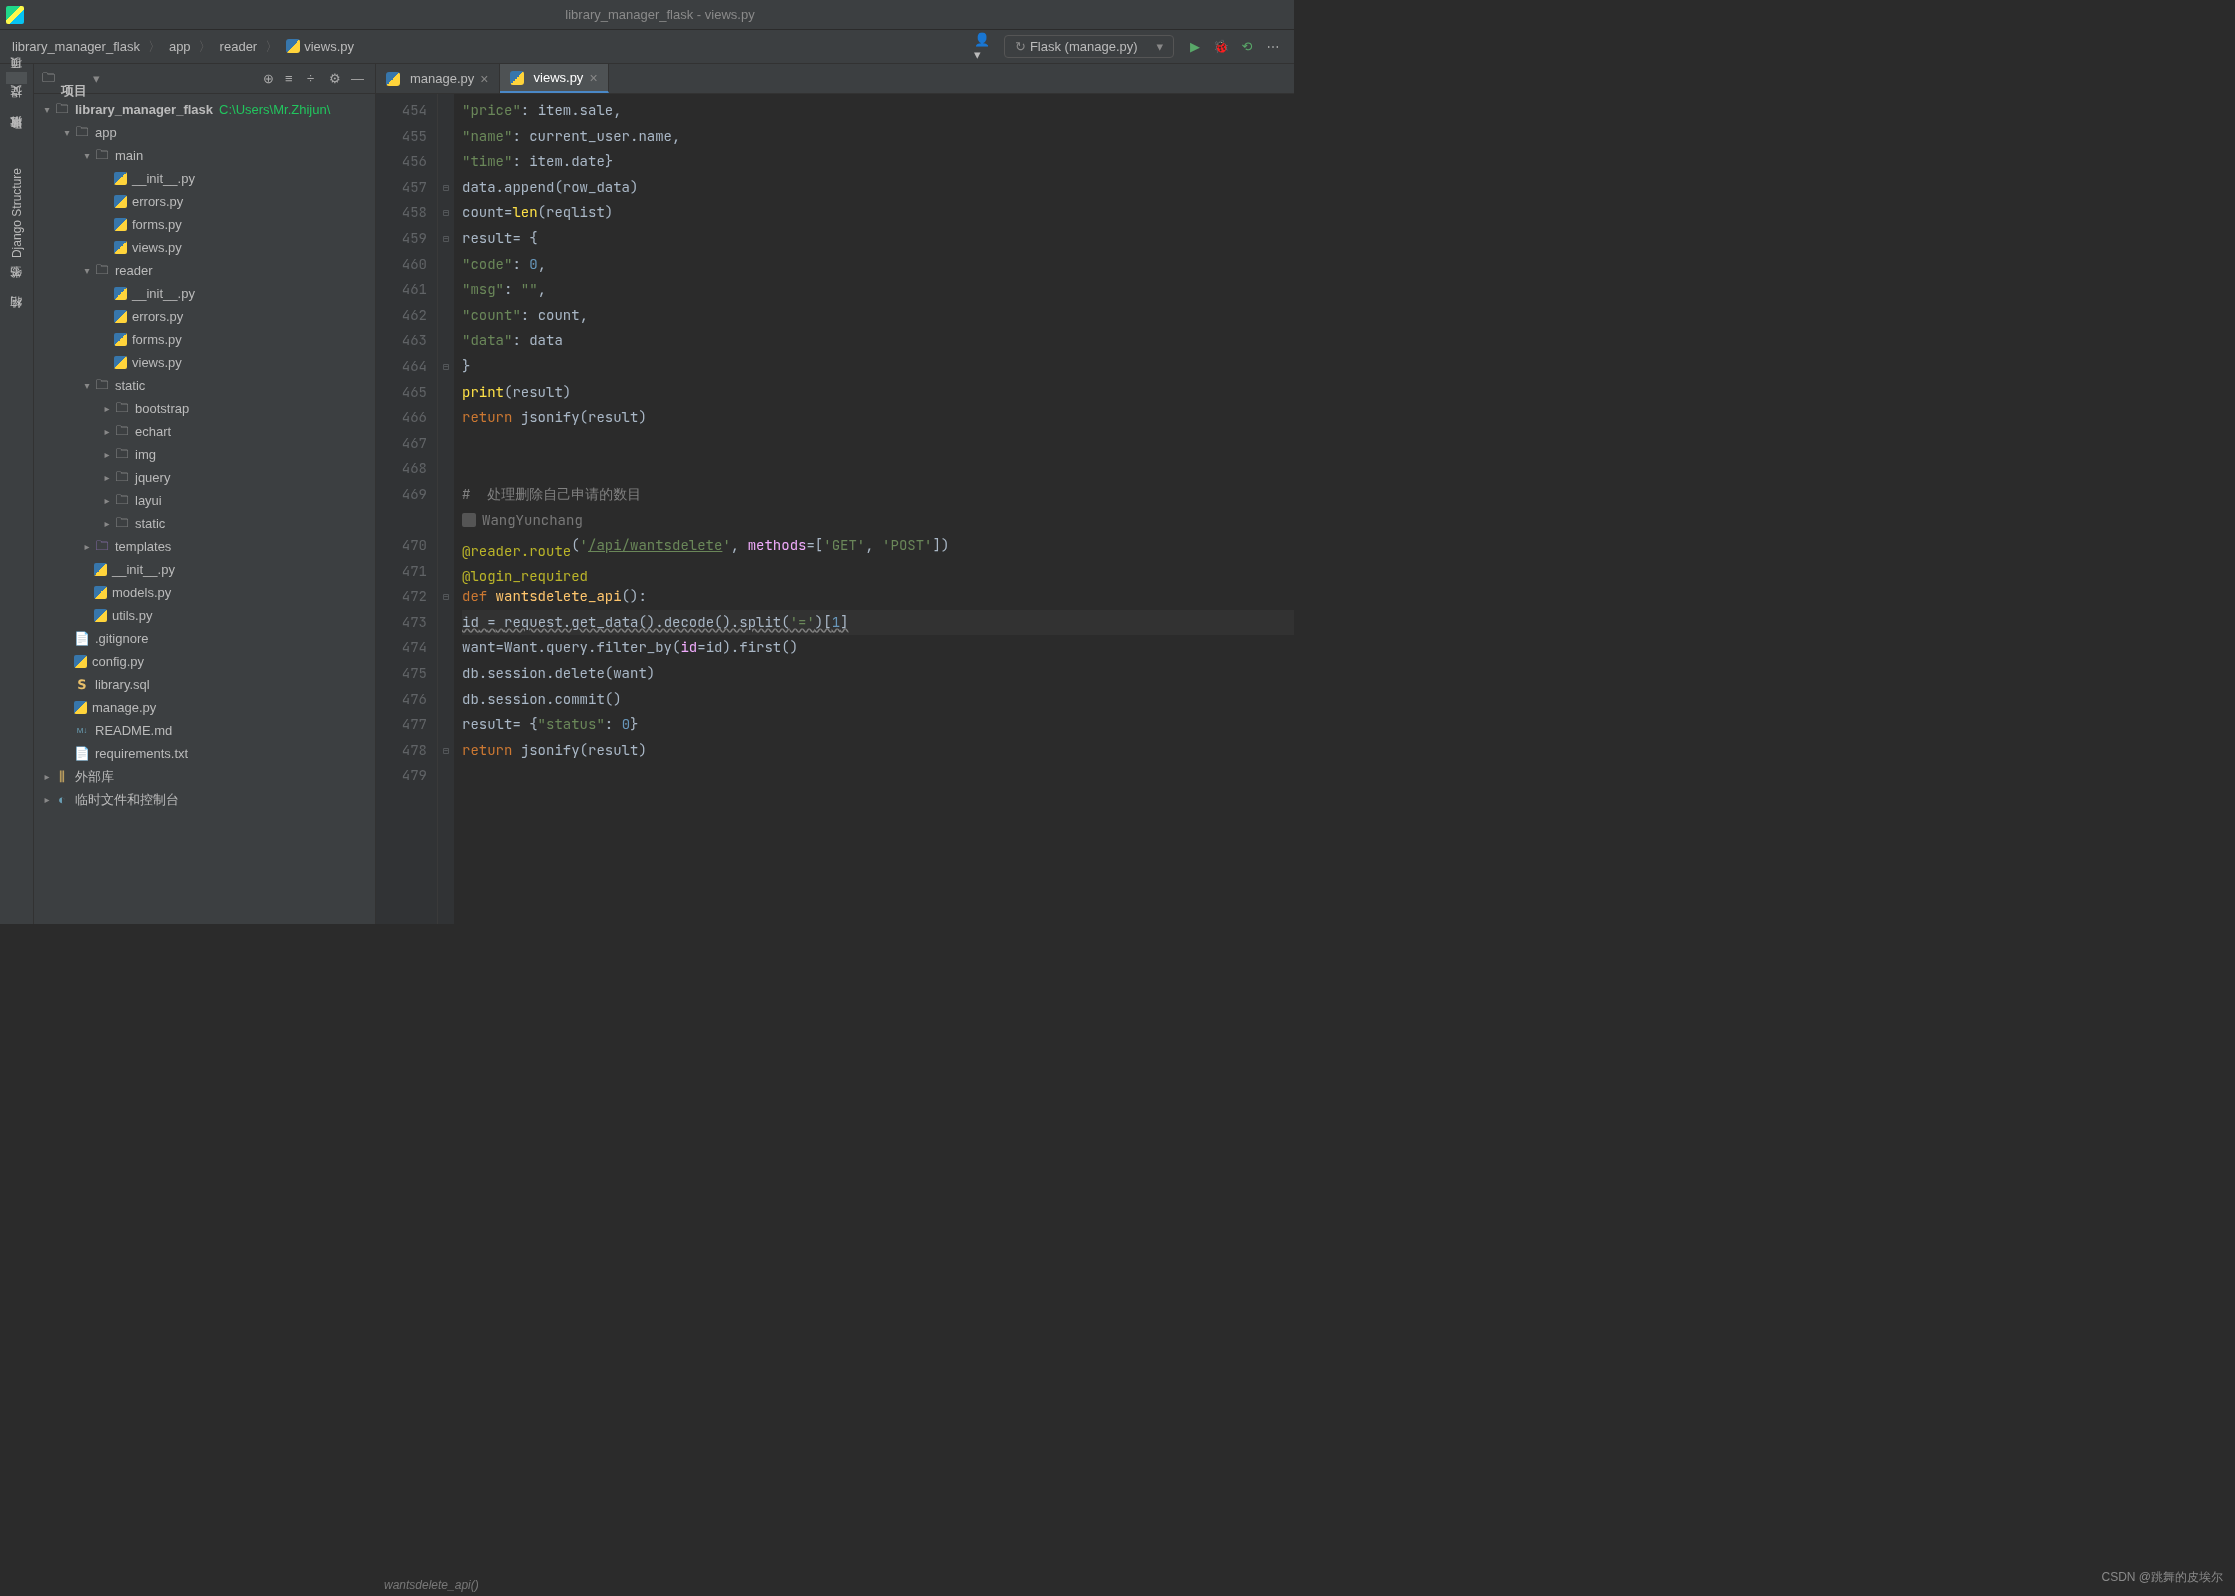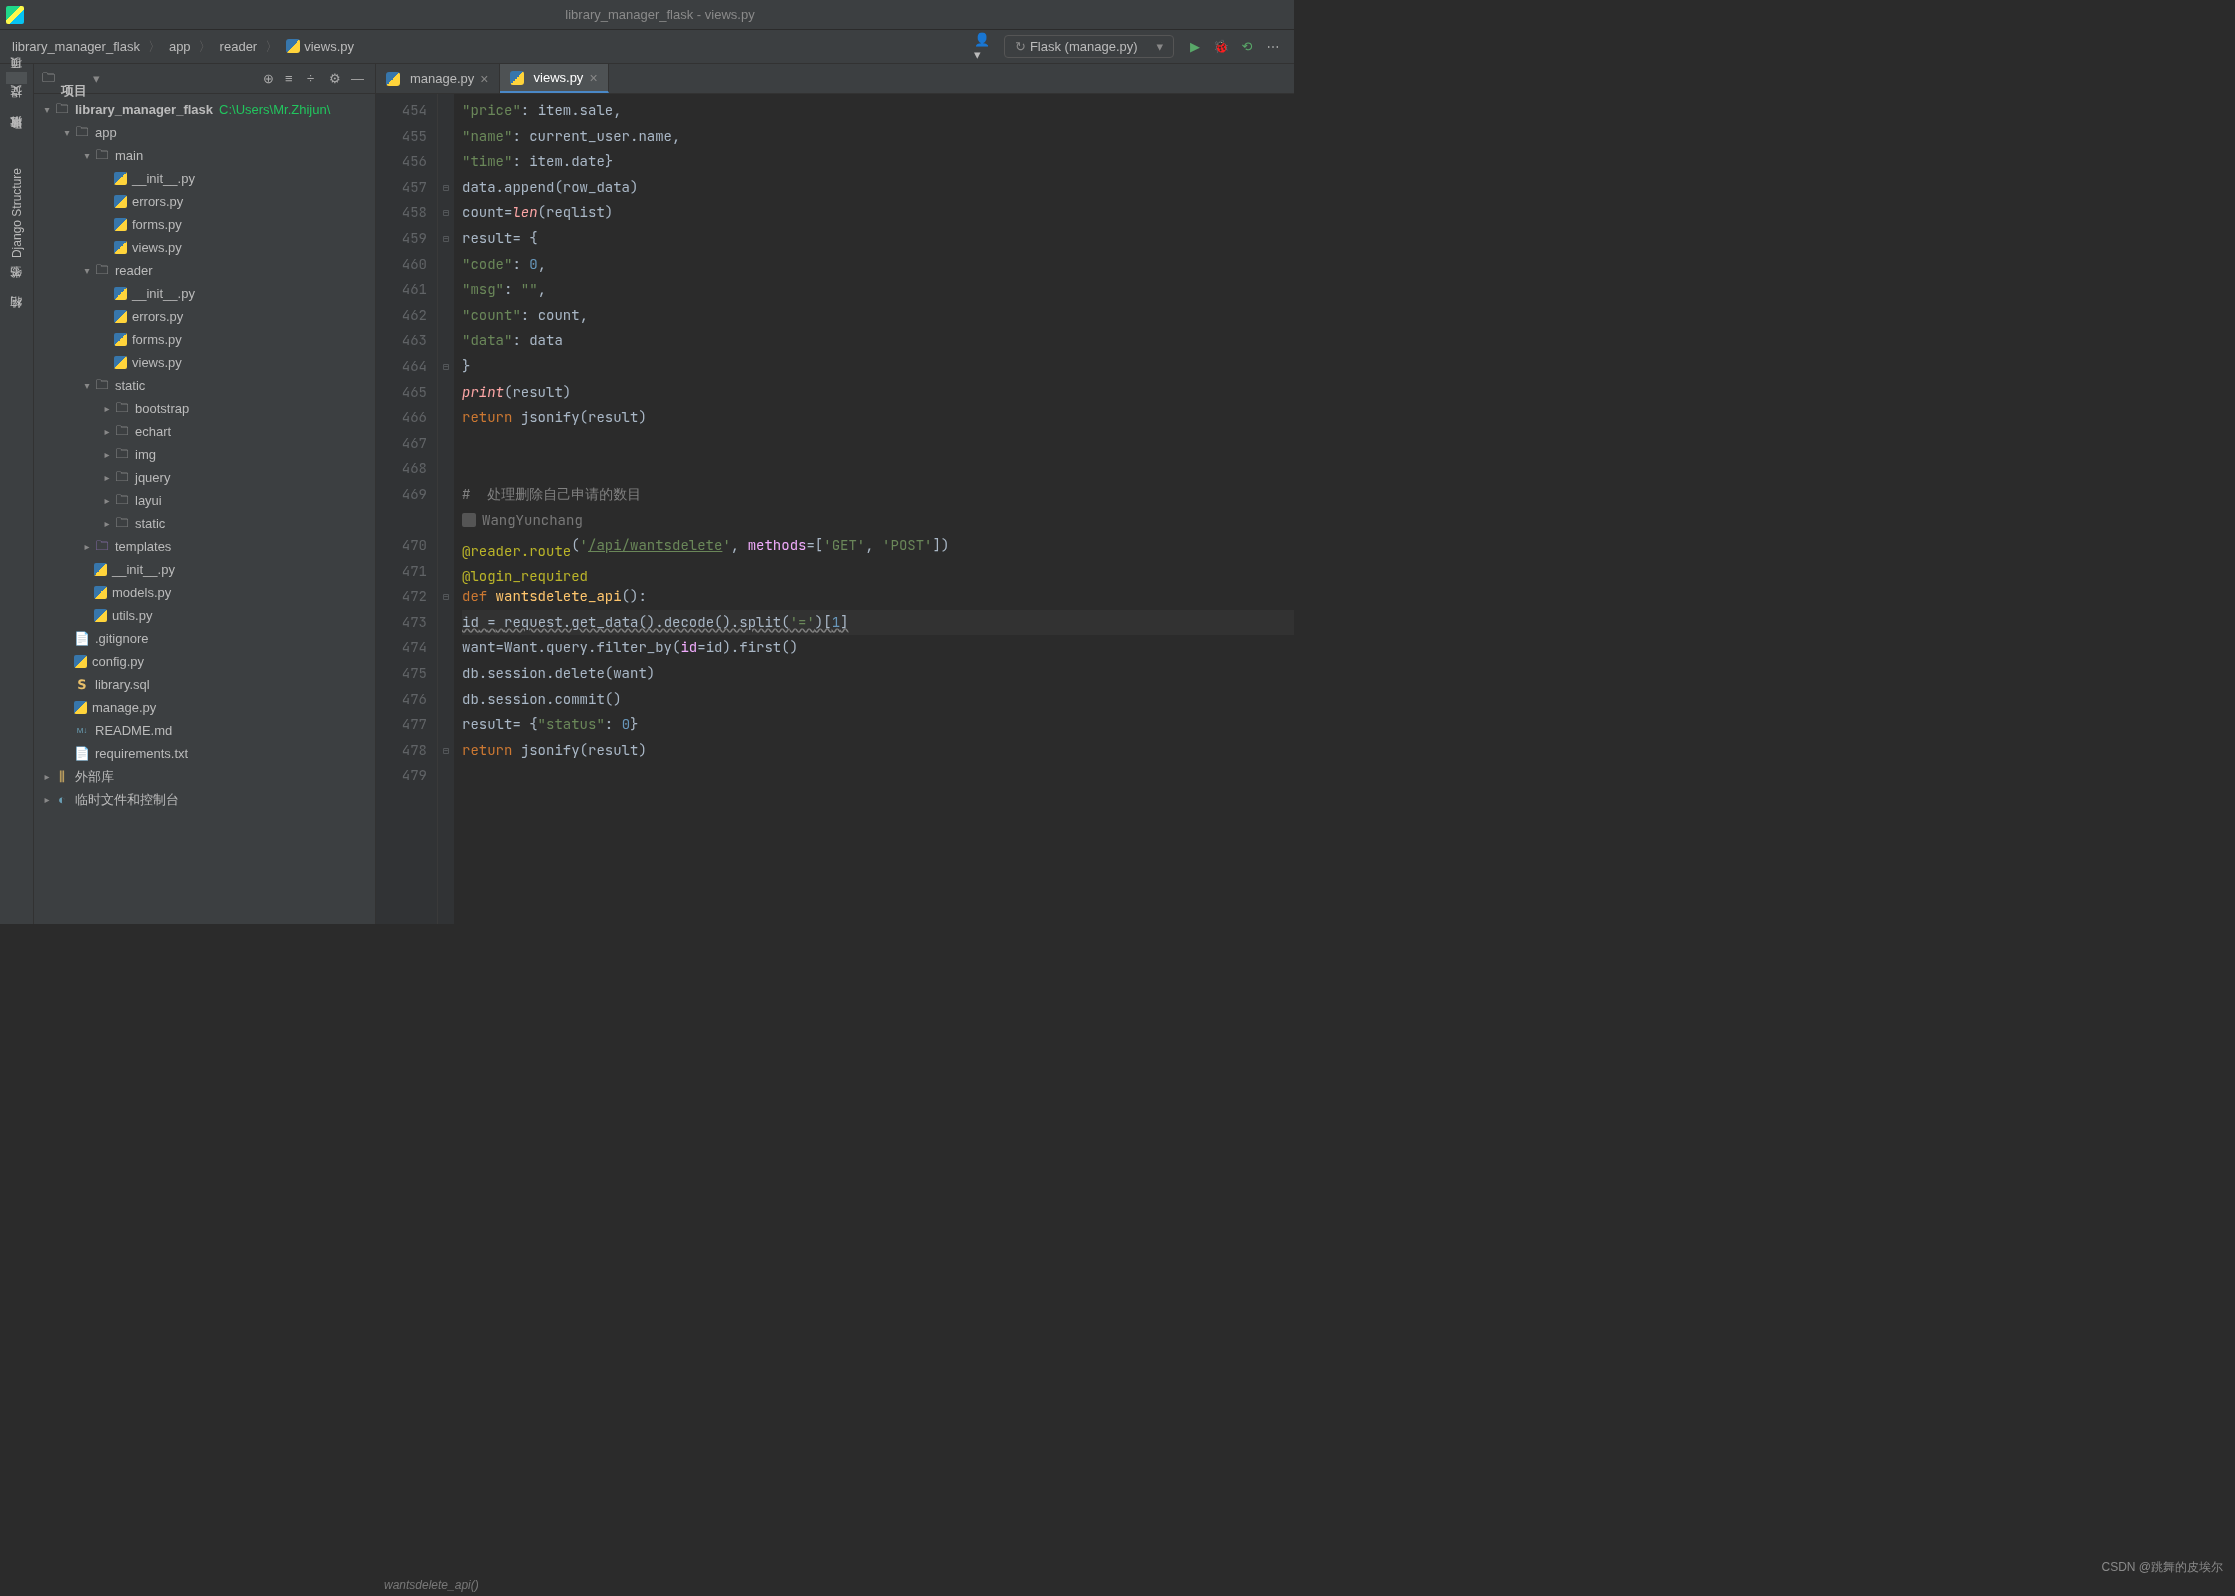--- a/index.html
+++ b/index.html
@@ -112,36 +112,36 @@
 .gutter div { height: 25.6px; }
 .fold-col { width: 16px; background: #313335; flex-shrink: 0; padding-top: 4px; }
 .fold-col div { height: 25.6px; text-align: center; color: #606366; font-size: 10px; }
 .code { padding: 4px 0 4px 8px; flex: 1; white-space: pre; }
 .code .line { height: 25.6px; display: flex; align-items: center; }
 .code .hl { background: #323232; width: 100%; }
 .kw { color: #cc7832; }
 .str { color: #6a8759; }
 .num { color: #6897bb; }
 .fn { color: #ffc66d; }
-.builtin { color: #fca5a5; font-style: italic; }
+.builtin { color: #fde047; }
 .param { color: #f0abfc; }
 .deco { color: #bbb529; margin-top: 11px; }
 .comment { color: #808080; }
 .ident { color: #a9b7c6; }
 .op { color: #a9b7c6; }
 .underline { text-decoration: underline; text-decoration-color: #6a8759; }
 .wavy { text-decoration: underline wavy #808080; }
 .author-line { height: 25.6px; color: #787878; display: flex; align-items: center; gap: 6px; padding-left: 0; }
 .author-line .usr { width: 14px; height: 14px; background: #555; border-radius: 2px; }
 .status-fn {
   position: absolute; bottom: 4px; left: 384px;
   color: #787878; font-size: 12px; font-style: italic;
 }
 .watermark {
-  position: absolute; bottom: 20px; right: 12px;
+  position: absolute; bottom: 10px; right: 12px;
   color: #8a8a8a; font-size: 12px;
 }
 </style>
 </head>
 <body>
 
 <div class="titlebar">
   <div class="logo"></div>
   <div class="win-title">library_manager_flask - views.py</div>
 </div>

